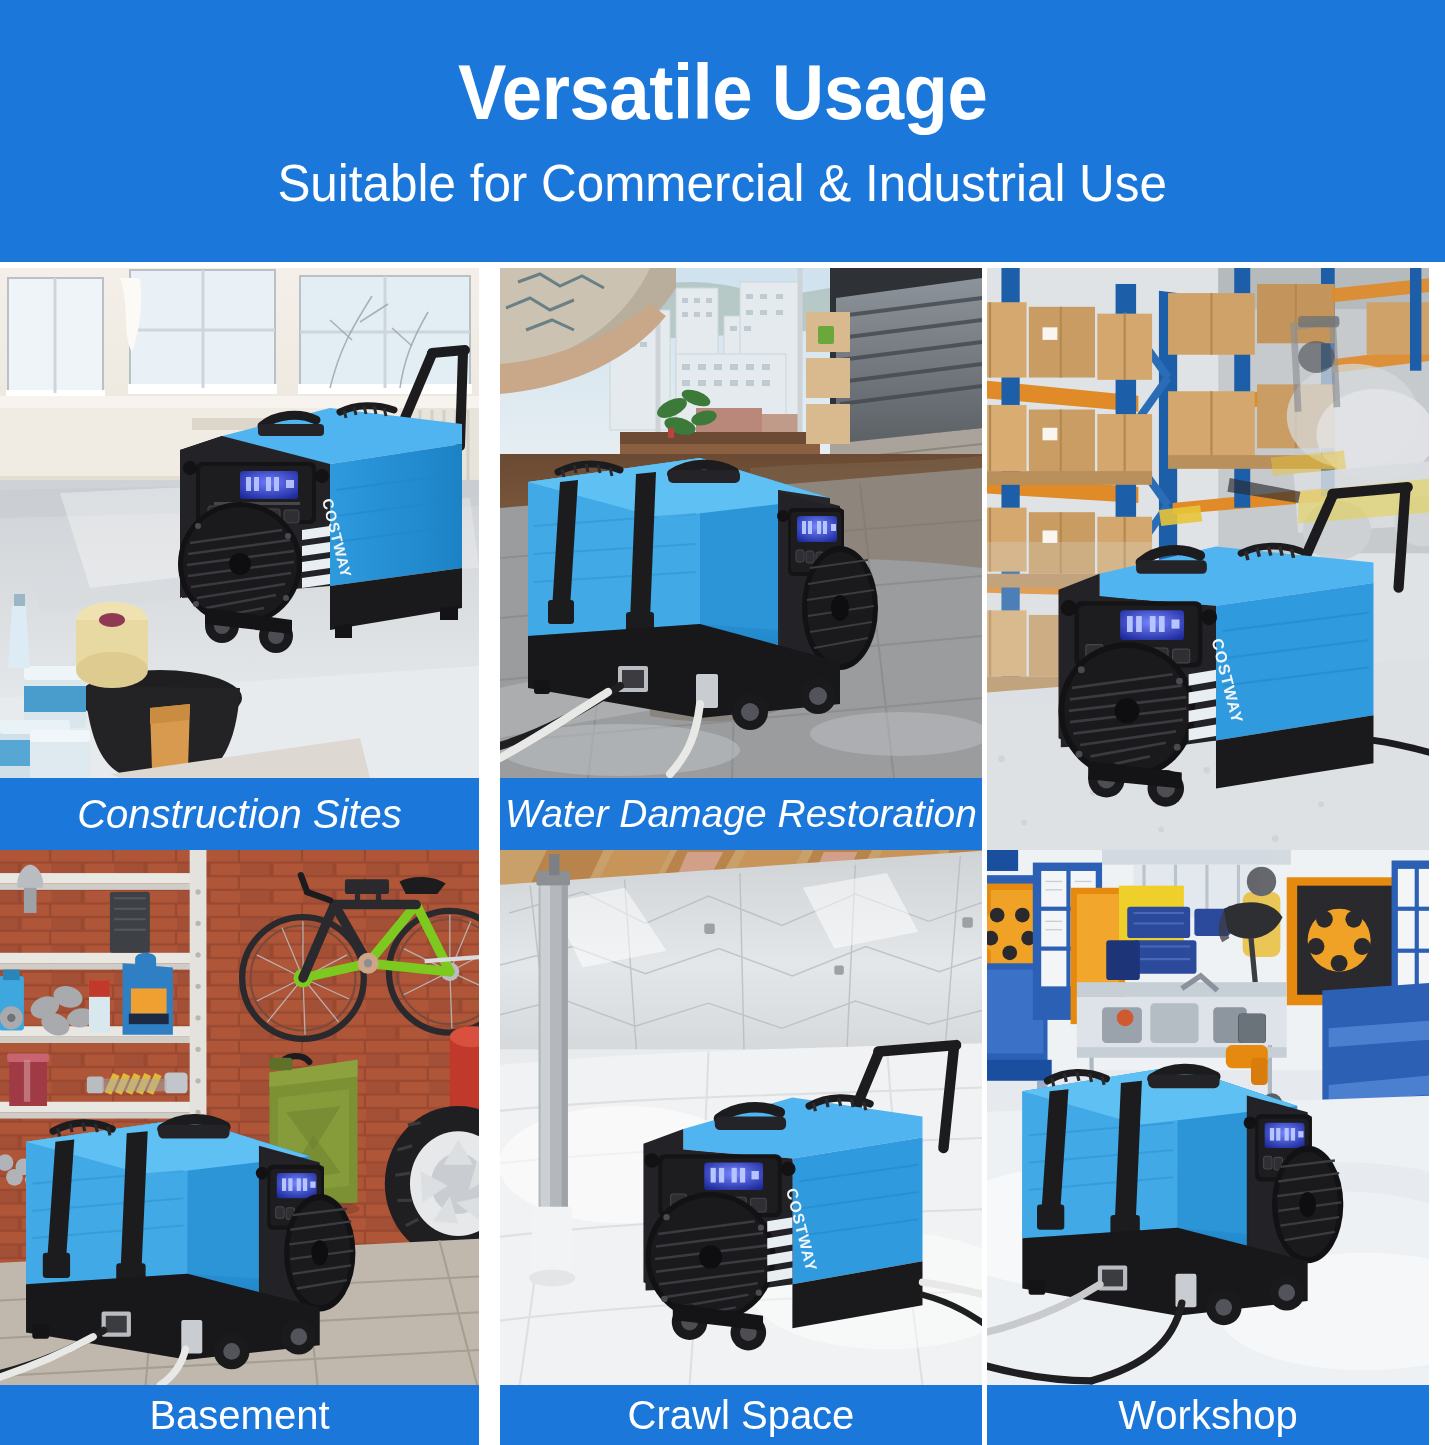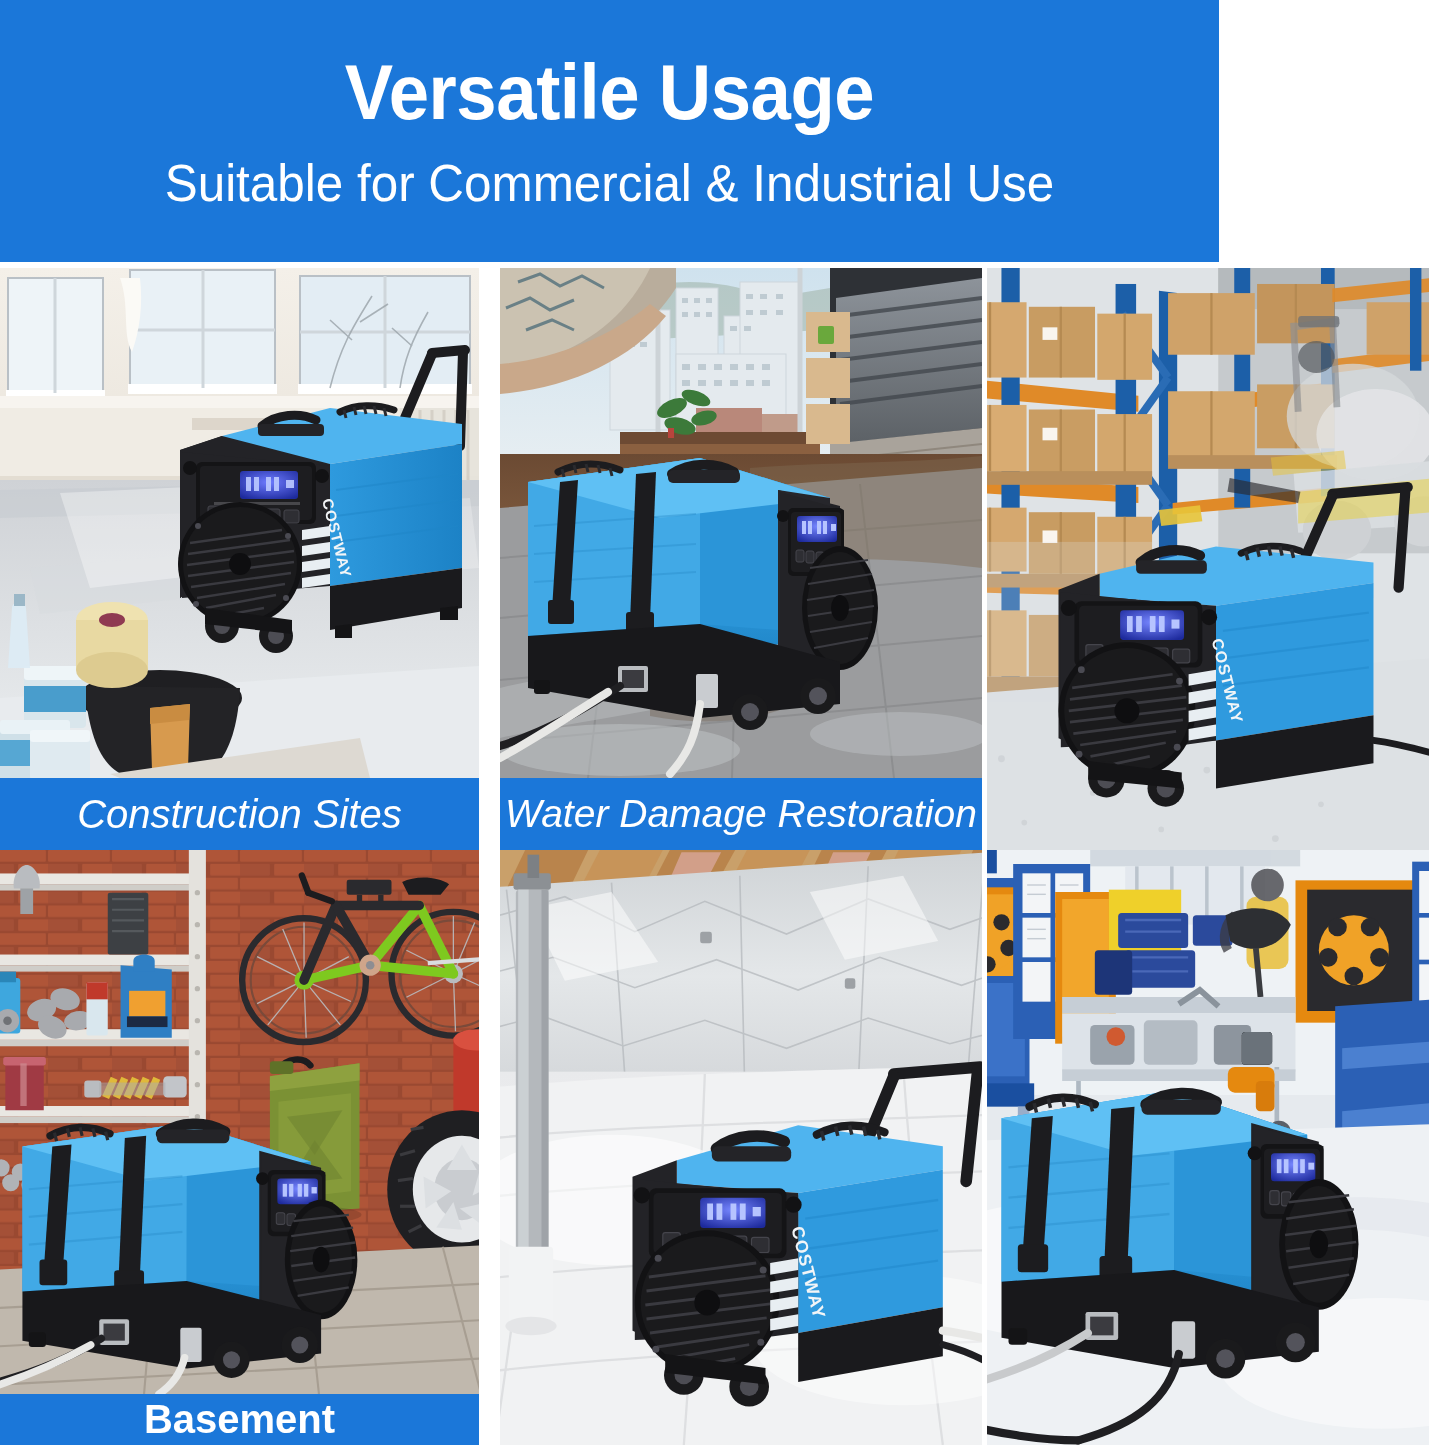--- a/index.html
+++ b/index.html
@@ -6,24 +6,24 @@
   html,body { width:1445px; height:1445px; }
   body {
     background:#ffffff;
     font-family:"Liberation Sans", sans-serif;
     overflow:hidden;
   }
   #page { position:relative; width:1445px; height:1445px; background:#fff; }
 
   
   .header {
-    position:absolute; left:0; top:0; width:1219px; height:262px;
+    position:absolute; left:0; top:0; width:1445px; height:262px;
     background:#1b77d9;
     display:flex; flex-direction:column;
-    justify-content:center;
+    align-items:center; justify-content:center;
   }
   .header-title {
     color:#ffffff;
     font-size:78px;
     font-weight:bold;
     letter-spacing:-0.5px;
     line-height:1.0;
     transform:scaleX(0.93);
     text-align:center;
     margin-bottom:26px;
@@ -62,21 +62,21 @@
   .caption {
     flex:0 0 auto;
     background:#1b77d9;
     color:#ffffff;
     display:flex; align-items:center; justify-content:center;
     font-size:40px;
     letter-spacing:0px;
     white-space:nowrap;
   }
   .cell.c1 .caption, .cell.c2 .caption, .cell.c3 .caption { height:72px;font-style:italic; }
-  .cell.c4 .caption, .cell.c5 .caption, .cell.c6 .caption { height:51px;font-weight:bold; }
+  .cell.c4 .caption, .cell.c5 .caption, .cell.c6 .caption { height:60px; }
   .cell.c2 .caption { font-size:39px; }
 </style>
 </head>
 <body>
 
 <div id="page">
 
   <div class="header">
     <div class="header-title">Versatile Usage</div>
     <div class="header-sub">Suitable for Commercial &amp; Industrial Use</div>
@@ -1249,20 +1249,21 @@
                 <circle cx="192" cy="450" r="8" fill="#4d4d54"></circle>
               <circle cx="248" cy="460" r="17" fill="#1a1a1c"></circle>
                 <circle cx="248" cy="460" r="8" fill="#4d4d54"></circle>
               <path d="M176 432 L262 444 L262 458 L176 448 Z" fill="#141416"></path>
 
               <path d="M414 412 C442 416 464 422 482 426" stroke="#e8e8e6" stroke-width="7" fill="none" stroke-linecap="round"></path>
               <path d="M414 424 C444 432 462 444 482 458" stroke="#1f1f22" stroke-width="6" fill="none" stroke-linecap="round"></path>
             </g>
           </svg>
         </div>
+        <div class="caption">Crawl Space</div>
       </div>
     </div>
 
     <div class="cell c6">
       <div class="cell-inner">
         <div class="photo">
           <svg viewBox="0 0 442 510" preserveAspectRatio="xMidYMid slice">
             <defs>
               <linearGradient id="c6floor" x1="0" y1="0" x2="0" y2="1">
                 <stop offset="0" stop-color="#e2e6e9"></stop>
@@ -1490,17 +1491,18 @@
               <path d="M196 432 C188 470 160 492 110 506" stroke="#1f1f22" stroke-width="7" fill="none" stroke-linecap="round"></path>
               <path d="M110 506 C78 506 40 500 10 492" stroke="#1f1f22" stroke-width="7" fill="none" stroke-linecap="round"></path>
               <circle cx="236" cy="436" r="17" fill="#1a1a1c"></circle>
                 <circle cx="236" cy="436" r="8" fill="#53535b"></circle>
               <circle cx="296" cy="422" r="17" fill="#1a1a1c"></circle>
                 <circle cx="296" cy="422" r="8" fill="#53535b"></circle>
               <rect x="50" y="410" width="16" height="14" rx="3" fill="#141416"></rect>
             </g>
           </svg>
         </div>
+        <div class="caption">Workshop</div>
       </div>
     </div>
 
   </div>
 </div>
 
 </body></html>

